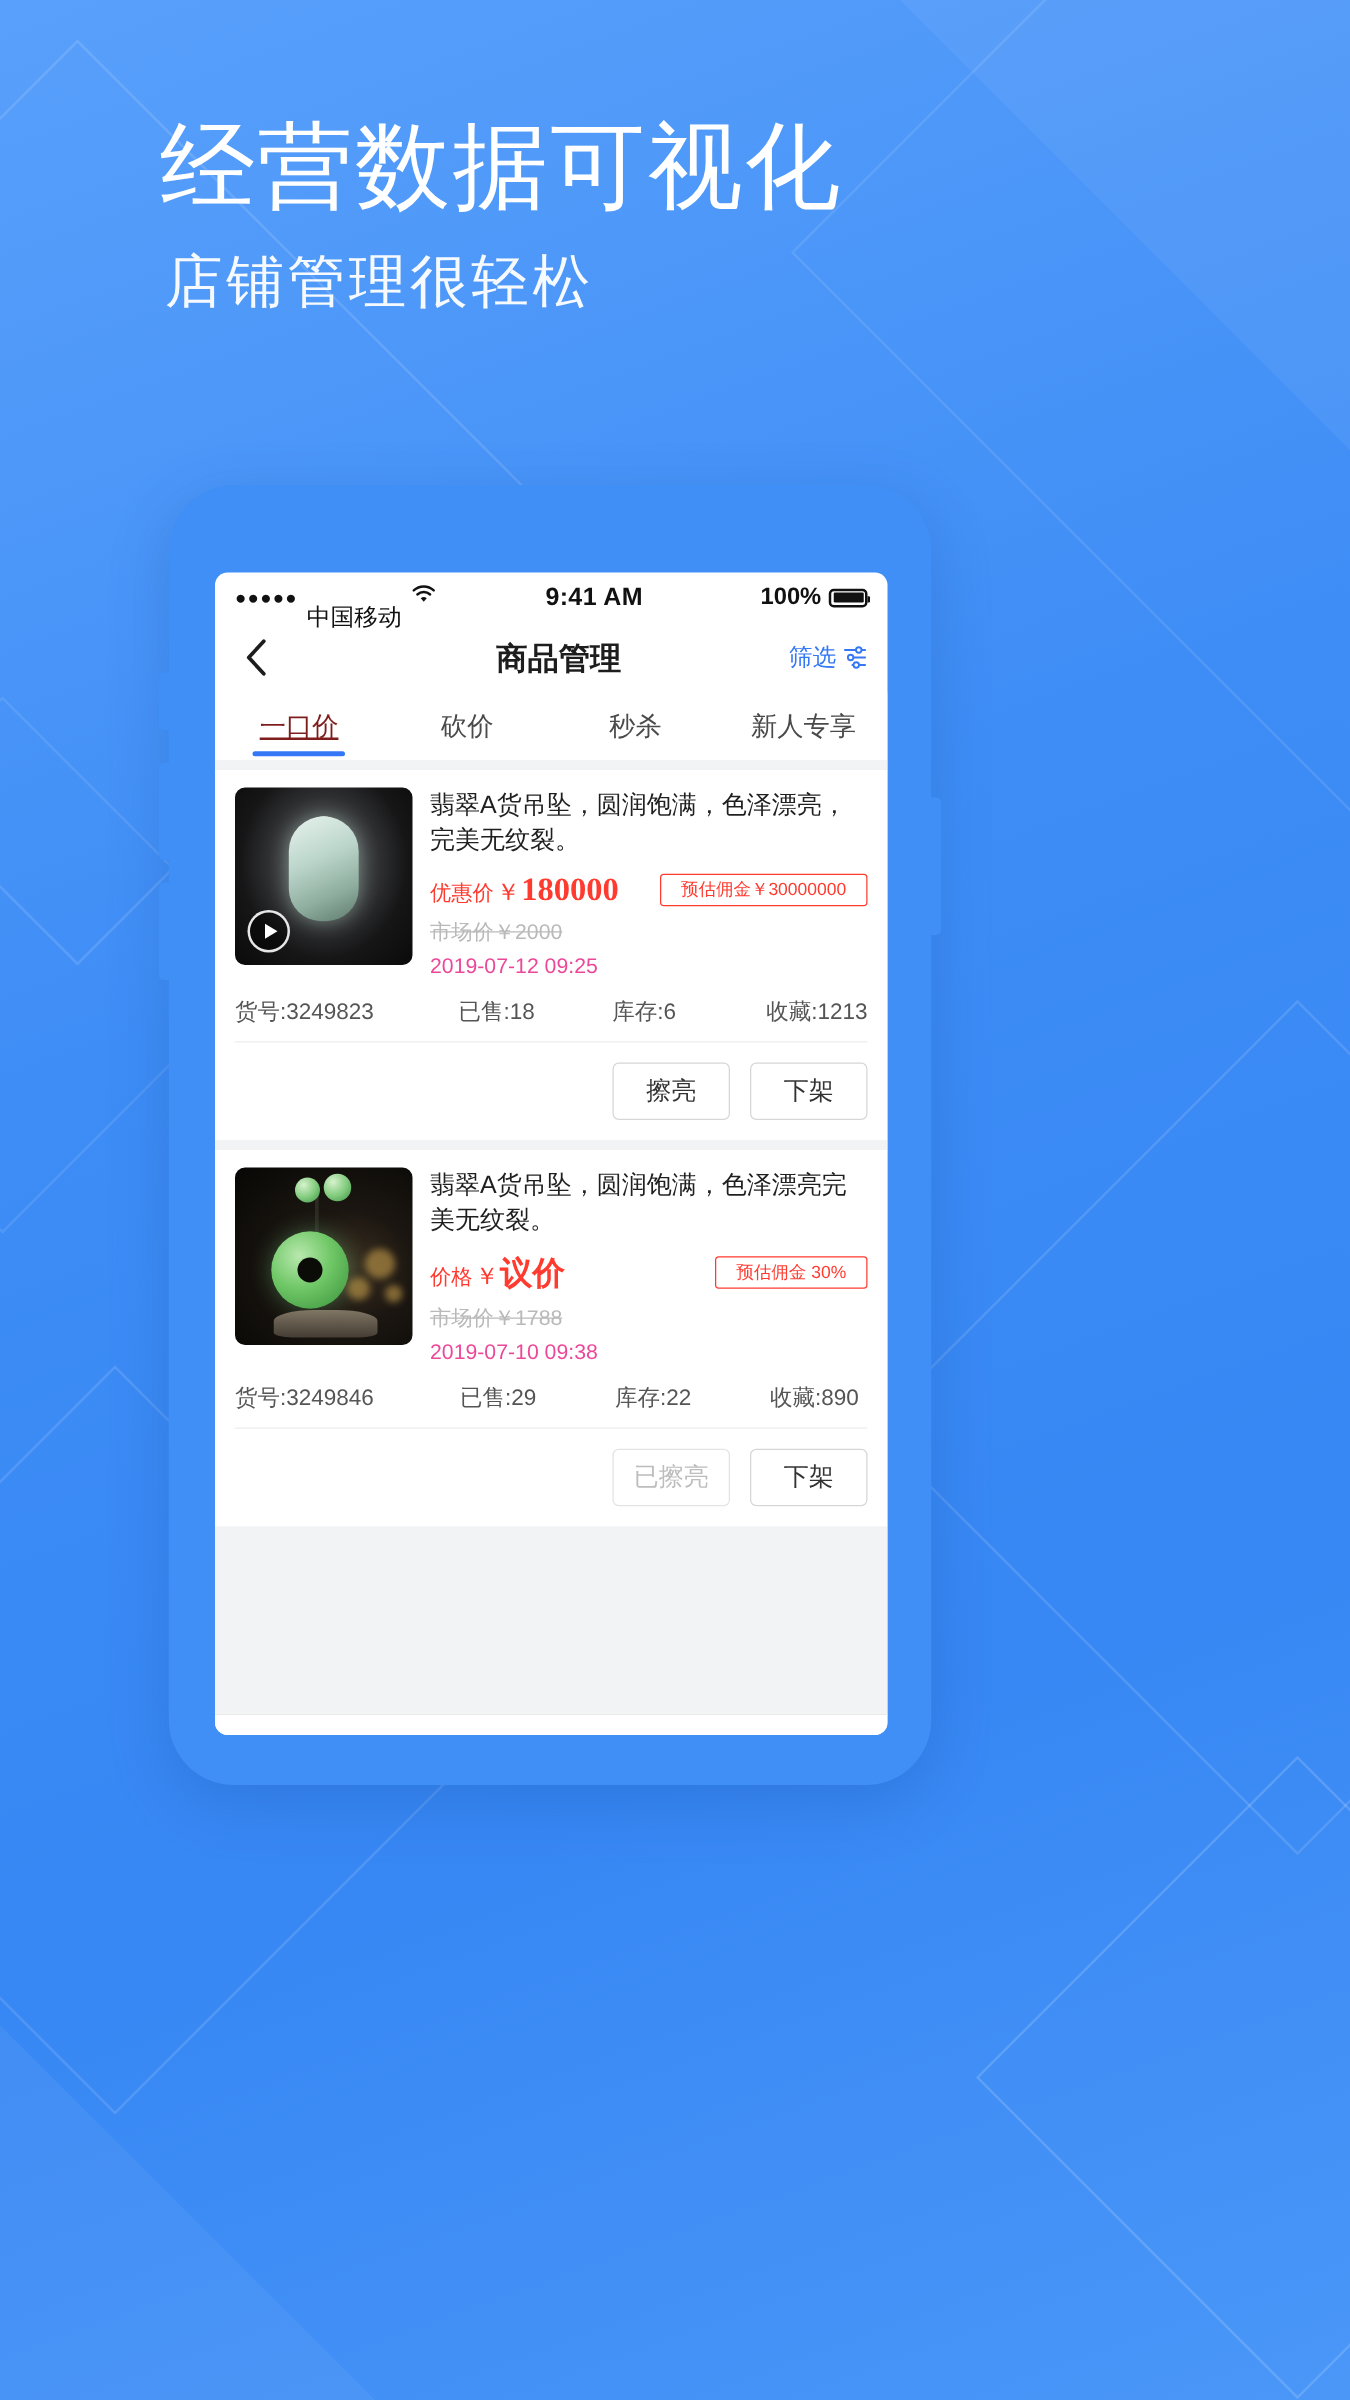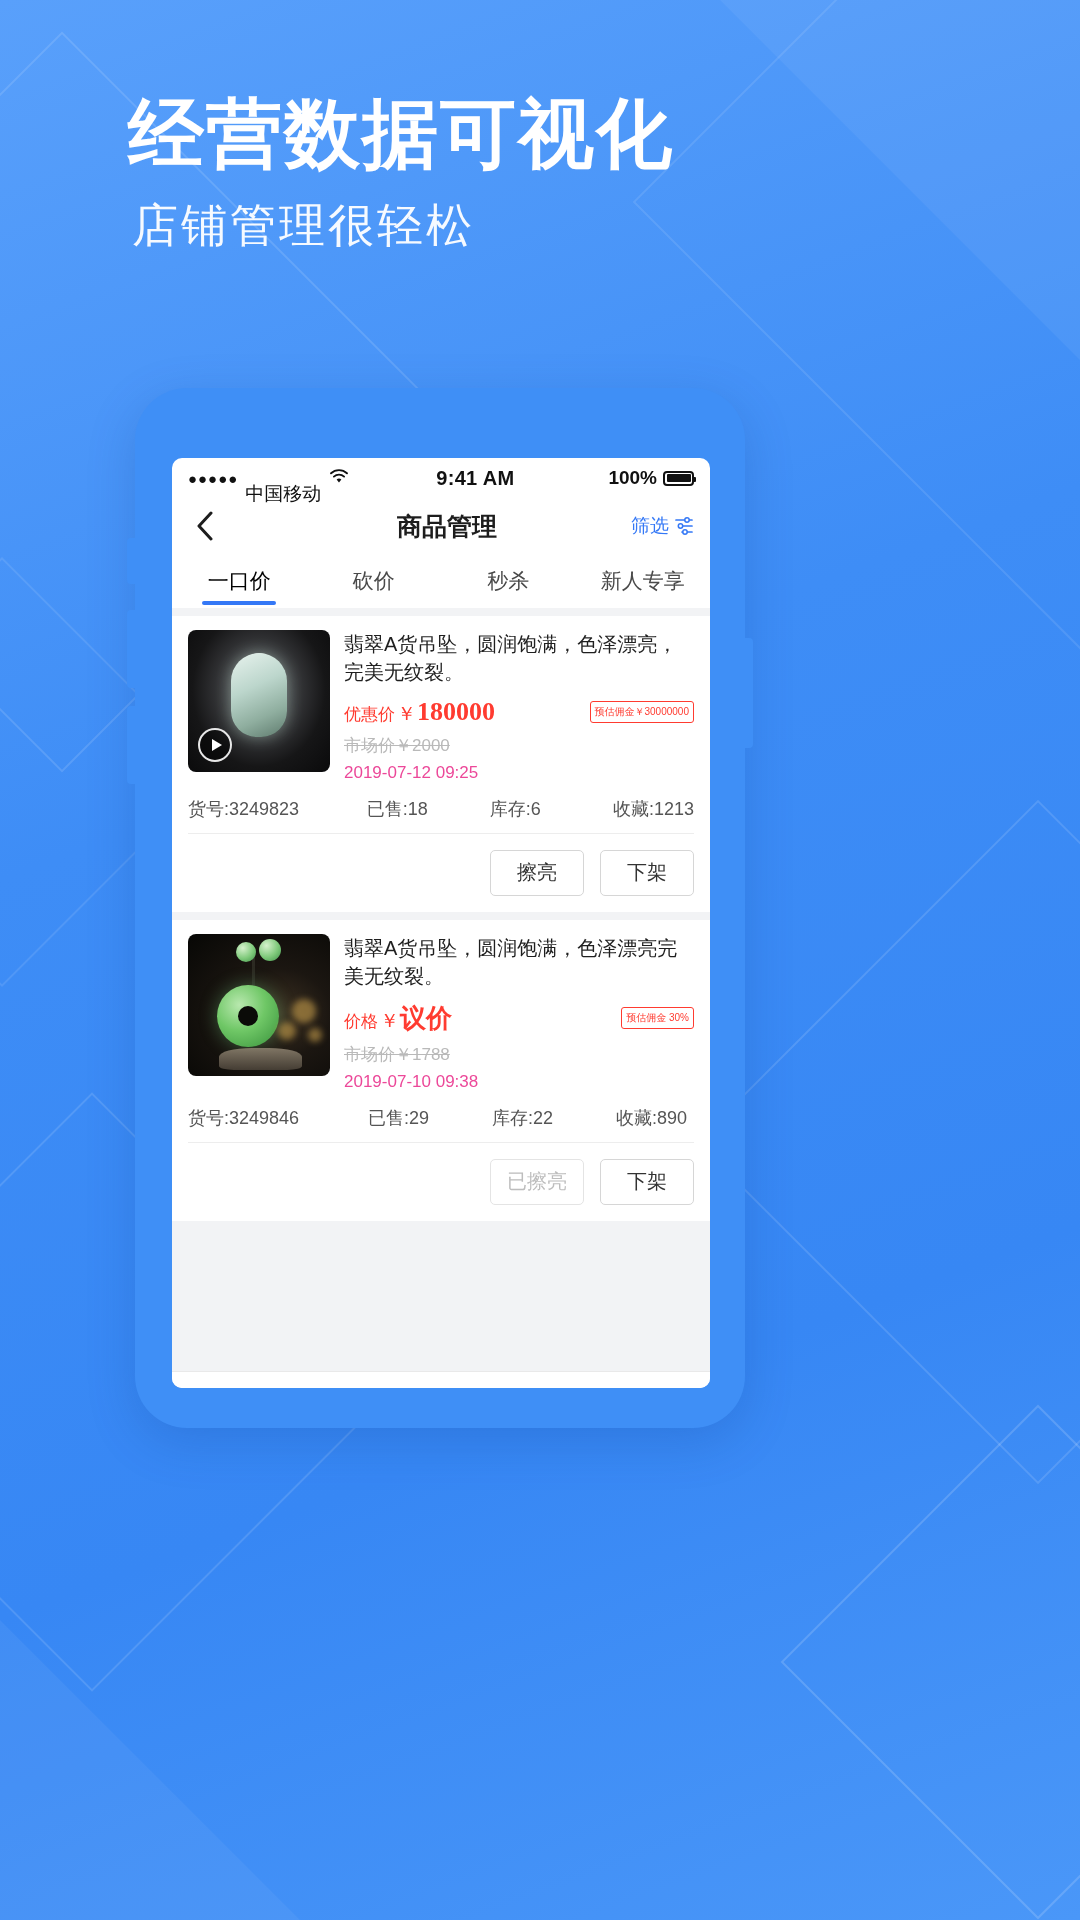--- a/index.html
+++ b/index.html
@@ -19,21 +19,21 @@
   .d4{width:480px;height:480px;right:-200px;top:900px;}
   .d5{width:360px;height:360px;right:-140px;top:1480px;border-color:rgba(255,255,255,.16);}
   .d6{width:300px;height:300px;left:-150px;top:620px;border-color:rgba(255,255,255,.10);}
   .tri{position:absolute;width:0;height:0;}
   .t1{right:0;top:0;border-top:360px solid rgba(255,255,255,.055);border-left:360px solid transparent;}
   .t2{left:0;bottom:0;border-bottom:300px solid rgba(255,255,255,.05);border-right:300px solid transparent;}
 
   
   .hero{position:absolute;left:128px;top:96px;z-index:5;}
   .hero h1{
-    margin:0;font-size:76px;line-height:1;font-weight:700;color:#ffffff;
+    margin:0;font-size:76px;line-height:1;font-weight:400;color:#ffffff;
     letter-spacing:2px;font-family:"Liberation Sans","DejaVu Sans",sans-serif;
   }
   .hero h2{
     margin:30px 0 16px 4px;font-size:46px;line-height:1;font-weight:400;
     color:rgba(255,255,255,.95);letter-spacing:3px;
   }
 
   
   .phone{
     position:absolute;left:135px;top:388px;width:610px;height:1040px;
@@ -74,21 +74,21 @@
   .back svg{display:block;}
   .nav-title{position:absolute;left:12px;right:0;text-align:center;font-size:25px;
     font-weight:700;color:#1d1d1d;pointer-events:none;}
   .nav-right{margin-left:auto;display:flex;align-items:center;gap:5px;
     color:#3478f6;font-size:19px;z-index:2;}
 
   
   .tabs{display:flex;height:54px;align-items:center;background:#fff;}
   .tab{flex:1;text-align:center;font-size:21px;color:#4a4a4a;position:relative;height:100%;
     display:flex;align-items:center;justify-content:center;}
-  .tab.active{color:#000000;}
+  .tab.active{color:#7f1d1d;text-decoration:underline;}
   .tab.active:after{content:"";position:absolute;bottom:3px;left:50%;transform:translateX(-50%);
     width:74px;height:4px;background:#3478f6;border-radius:2px;}
   .divider{height:8px;background:#f2f3f5;}
 
   
   .card{background:#fff;padding:14px 16px 0 16px;}
   .card-top{display:flex;gap:14px;}
   .thumb{width:142px;height:142px;border-radius:8px;flex:none;position:relative;overflow:hidden;}
   .thumb.t-dark{background:
       radial-gradient(ellipse at 50% 42%, #6e6f72 0%, #3b3c3f 34%, #161617 66%, #0a0a0b 100%);}
@@ -124,22 +124,22 @@
     background:rgba(0,0,0,.45);border:2px solid rgba(255,255,255,.9);
     display:flex;align-items:center;justify-content:center;}
   .play i{display:block;width:0;height:0;border-left:10px solid #fff;
     border-top:6px solid transparent;border-bottom:6px solid transparent;margin-left:3px;}
   .info{flex:1;min-width:0;}
   .p-title{font-size:20px;line-height:1.42;color:#1f1f1f;margin:0 0 10px 0;}
   .price-row{display:flex;align-items:center;justify-content:space-between;gap:8px;margin-bottom:7px;}
   .price{color:#ff3b30;font-size:17px;display:flex;align-items:baseline;}
   .price .amt{font-size:26px;font-weight:700;margin-left:1px;font-family:Liberation Serif, serif;}
   .price .yen{font-size:19px;margin-left:2px;}
-  .badge{border:1px solid #ff3b30;color:#ff3b30;font-size:10px;border-radius:3px;
-    padding:3px 4px;white-space:nowrap;}
+  .badge{border:1px solid #ff3b30;color:#ff3b30;font-size:14px;border-radius:3px;
+    padding:3px 16px;white-space:nowrap;}
   .old-price{color:#b9b9b9;font-size:17px;text-decoration:line-through;margin-bottom:6px;}
   .date{color:#ec4899;font-size:17px;}
   .meta{display:flex;align-items:center;padding:14px 0 12px 0;font-size:18px;color:#555;
     border-bottom:1px solid #ededed;gap:4px;}
   .meta span{white-space:nowrap;}
   .meta .m0{width:176px;}
   .meta .m1{width:120px;}
   .meta .m2{width:120px;}
   .actions{display:flex;justify-content:flex-end;gap:16px;padding:16px 0 16px 0;}
   .btn{min-width:92px;height:44px;border:1px solid #d6d6d6;border-radius:5px;background:#fff;

